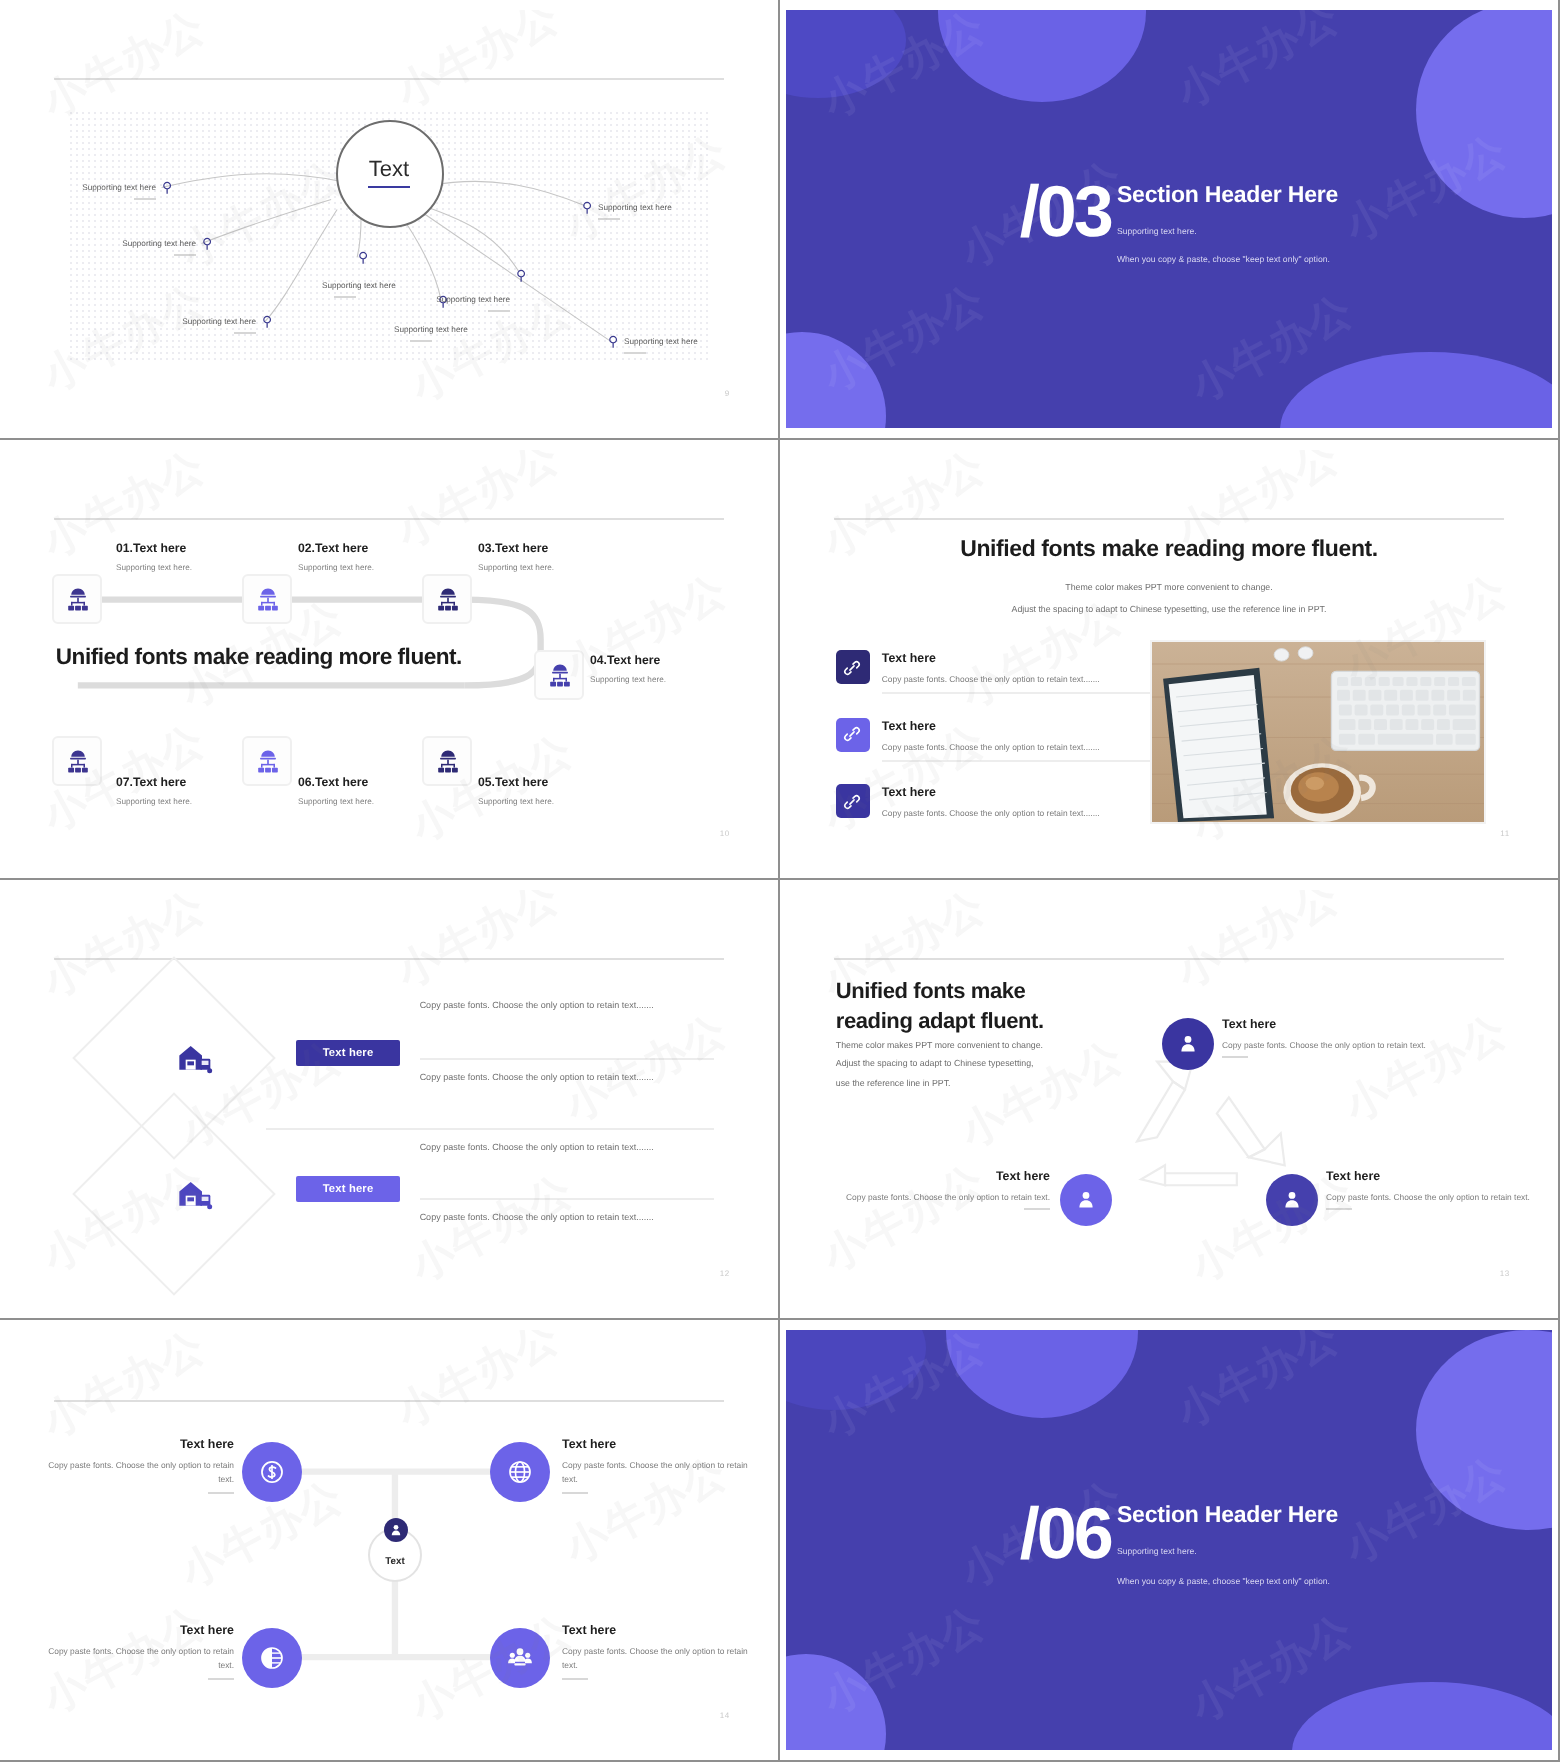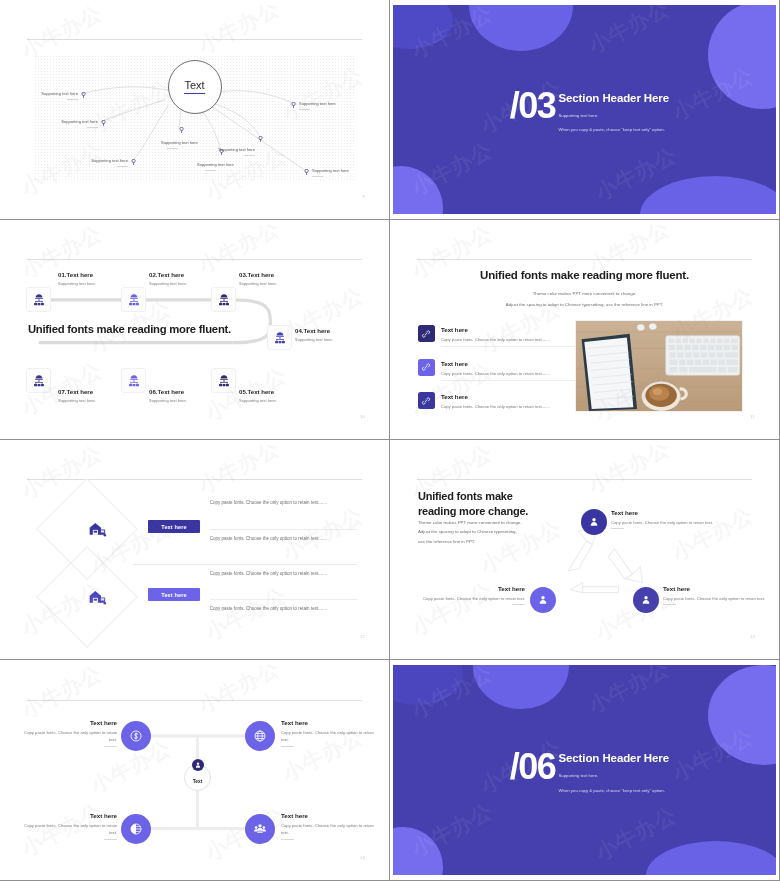--- a/index.html
+++ b/index.html
@@ -679,21 +679,21 @@
       </div>
     </div>
   </div>
 
   <div class="slide">
     <div class="inner">
       <div class="rule"></div>
 
       <div class="h-title" style="position:absolute;left:6.5%;top:21%;line-height:1.35;font-size:11px">
         <span>Unified fonts make</span><br>
-        <span>reading more change.</span>
+        <span>reading adapt fluent.</span>
       </div>
       <div class="h-sub" style="position:absolute;left:6.5%;top:35%;width:33%;line-height:2.1">
         <div>Theme color makes PPT more convenient to change.</div>
         <div>Adjust the spacing to adapt to Chinese typesetting,</div>
         <div>use the reference line in PPT.</div>
       </div>
 
       <svg class="tri-arrows" viewBox="0 0 384 210">
         <g fill="none" stroke="#ececec" stroke-width="1.1">
           <path d="M176 126 L 194 96 L 200 100 L 186 124 Z"></path>

